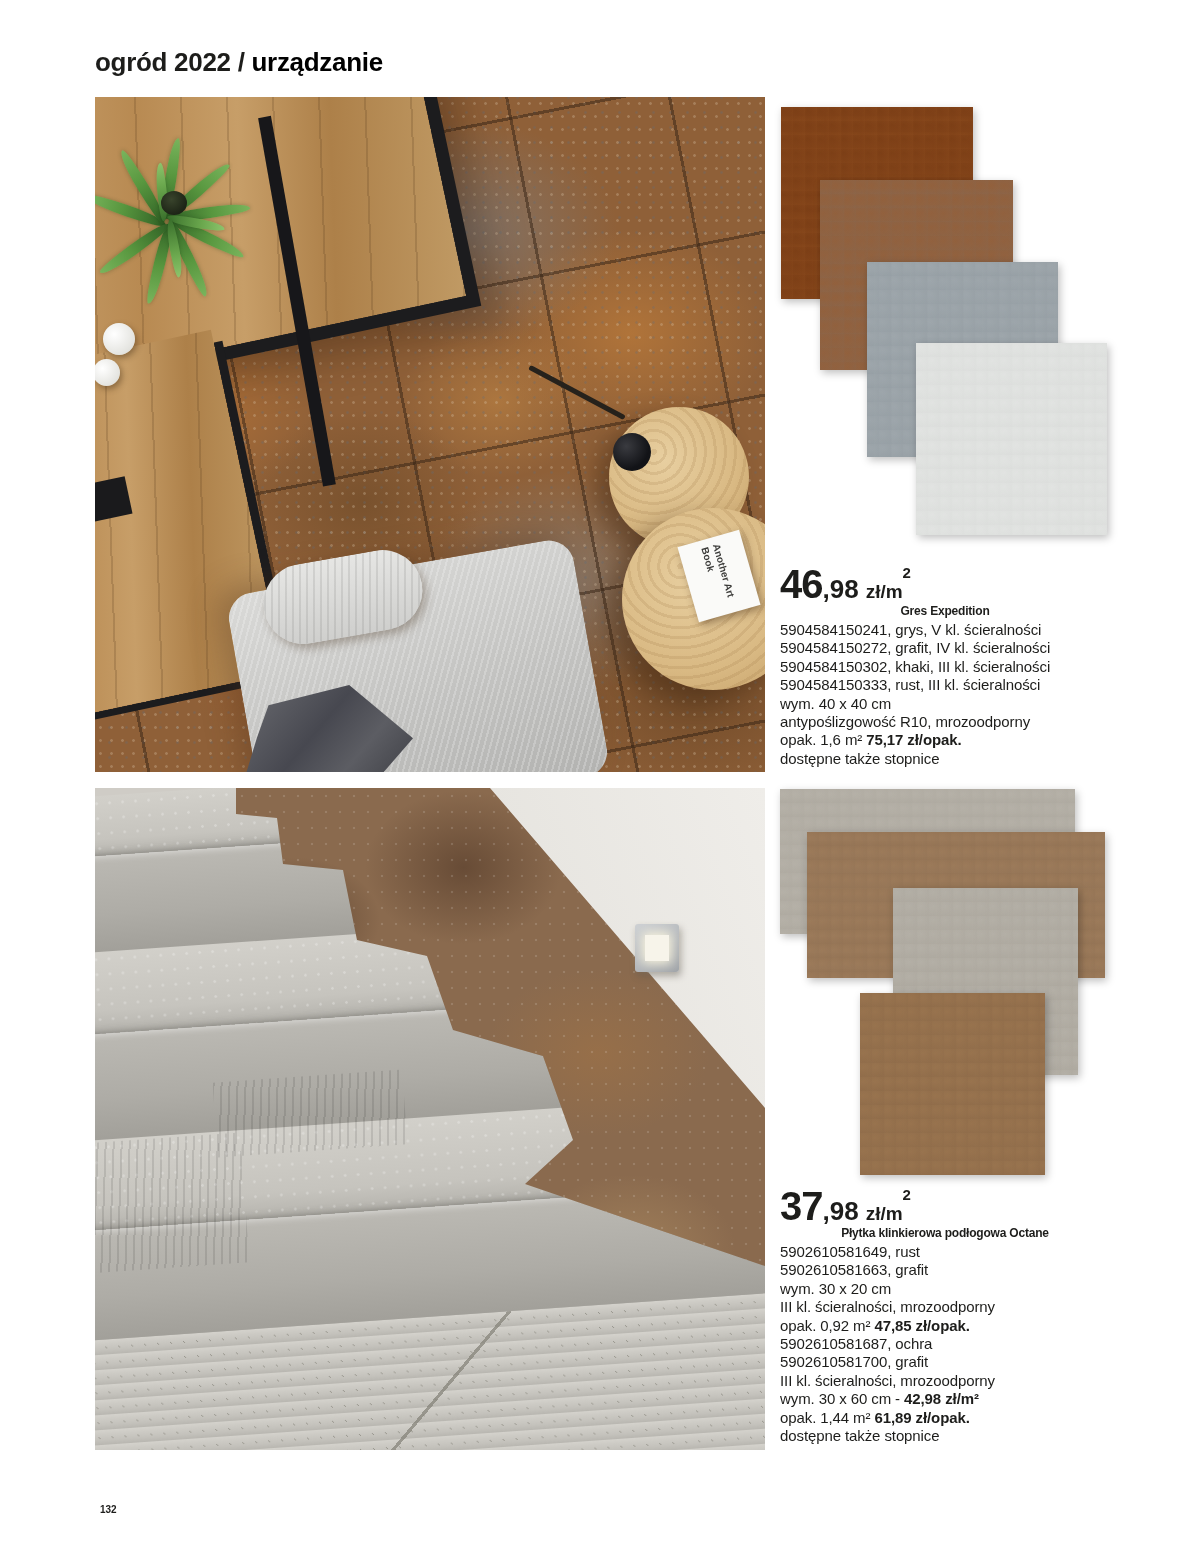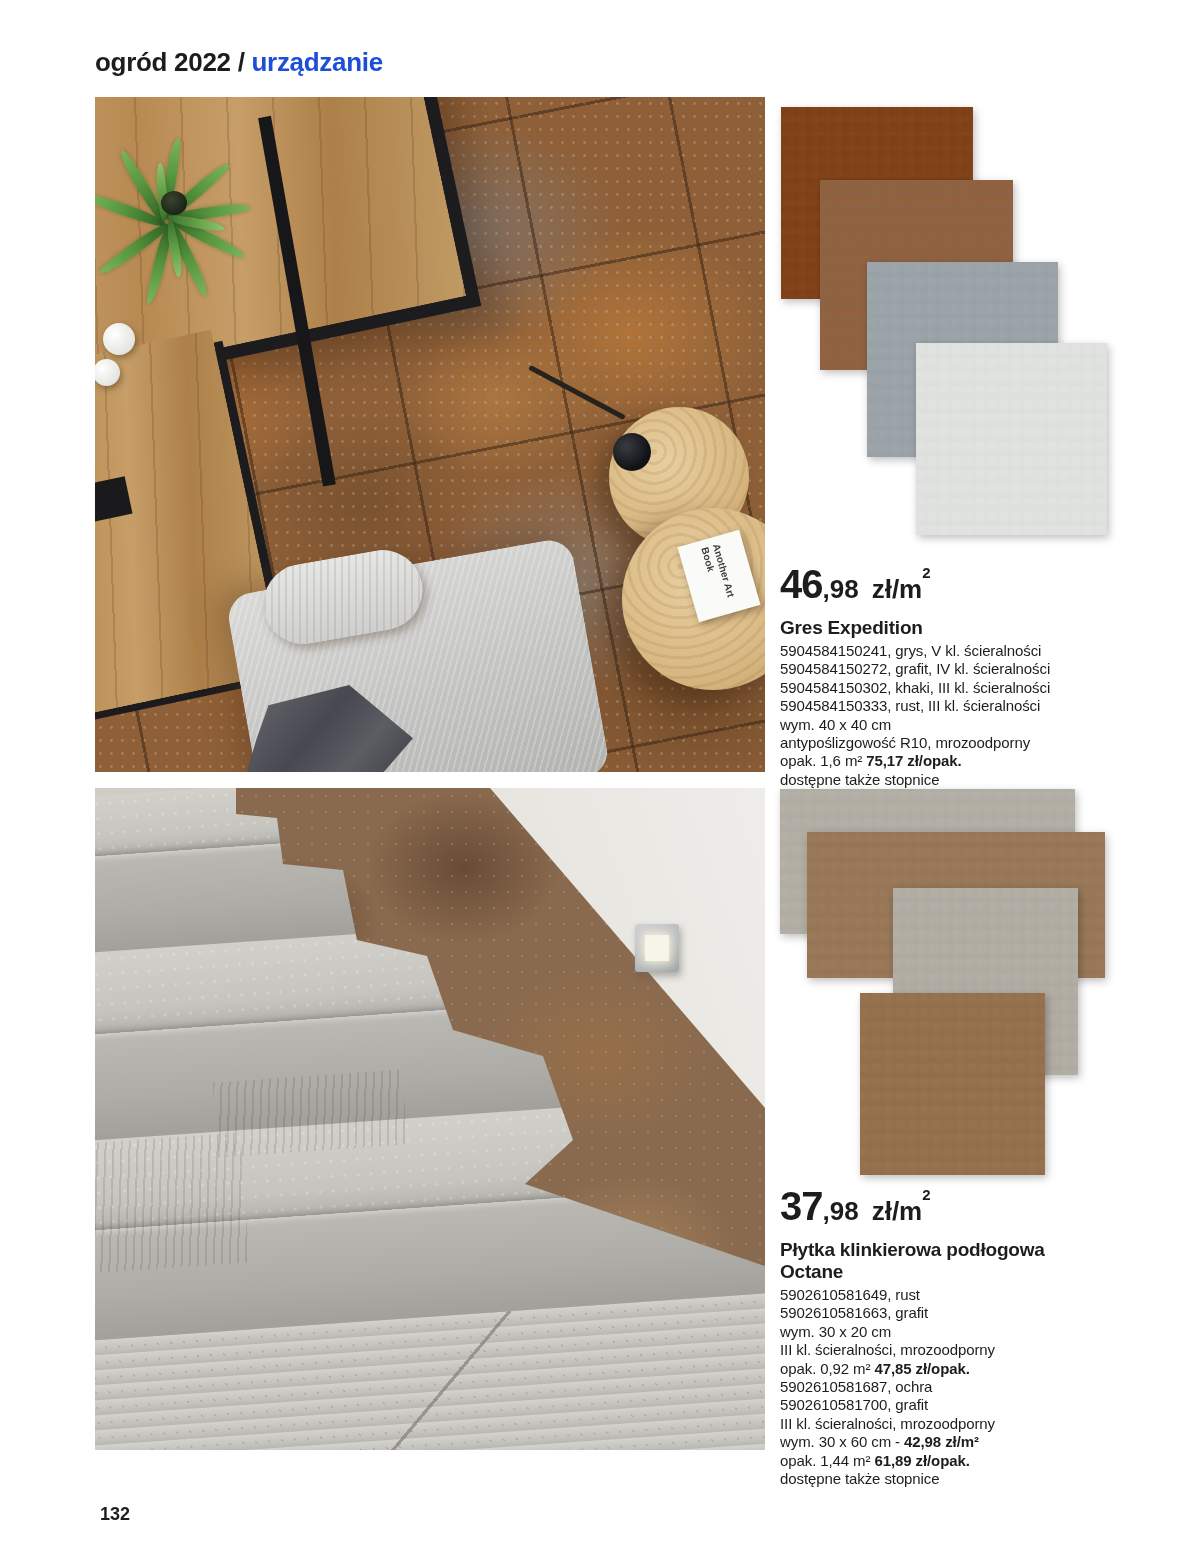--- a/index.html
+++ b/index.html
@@ -1,21 +1,21 @@
 <!DOCTYPE html>
 <html><head>
 <meta charset="utf-8">
 <style>
   html,body{margin:0;padding:0;background:#ffffff;}
   .page{position:relative;width:1200px;height:1566px;background:#fff;
         font-family:"Liberation Sans",sans-serif;color:#1d1d1b;overflow:hidden;}
 
   
   .header{position:absolute;left:95px;top:47px;margin:0;font-size:26px;font-weight:bold;letter-spacing:-0.3px;}
-  .header .green{color:#1d4ed8;}
+  .header .green{color:#000000;}
 
   
   .photo{position:absolute;overflow:hidden;}
 
   
   #photo1{left:95px;top:97px;width:670px;height:675px;background:#8f6038;}
   .p1-mottle{position:absolute;inset:0;background-image:
     radial-gradient(180px 140px at 15% 45%, rgba(186,118,56,.75), transparent 70%),
     radial-gradient(220px 160px at 55% 20%, rgba(122,134,146,.55), transparent 70%),
     radial-gradient(200px 150px at 80% 35%, rgba(190,124,58,.70), transparent 70%),
@@ -131,23 +131,23 @@
     radial-gradient(80px 60px at 50% 78%, rgba(150,118,84,.6), transparent 70%),
     radial-gradient(60px 50px at 85% 20%, rgba(135,120,104,.6), transparent 70%);}
 
   
   .product{position:absolute;width:330px;}
   #product1{left:780px;top:564px;}
   #product2{left:780px;top:1186px;}
   .price{font-weight:bold;line-height:1;white-space:nowrap;}
   .p-int{font-size:40px;letter-spacing:-1px;}
   .p-dec{font-size:26px;}
-  .p-unit{font-size:26px;margin-left:13px;}
+  .p-unit{font-size:19px;margin-left:7px;}
   .p-sup{font-size:15px;vertical-align:top;position:relative;top:1px;font-weight:bold;}
-  .pname{font-weight:bold;font-size:19px;margin-top:13px;letter-spacing:-0.2px;}
+  .pname{font-weight:bold;font-size:12px;margin-top:0;letter-spacing:-0.2px;text-align:center;}
   .details{margin-top:3px;}
   .dline{font-size:15px;line-height:18.4px;letter-spacing:-0.1px;}
   .dline b{font-weight:bold;}
 
   
   #photo2{left:95px;top:788px;width:670px;height:662px;background:#cfccc6;}
   .band{position:absolute;left:-30px;width:730px;transform:rotate(-4deg);}
   .tread{background-image:
      radial-gradient(circle, rgba(255,255,255,.25) 1px, transparent 1.6px),
      linear-gradient(180deg,#d2d0ca,#c6c4be 70%,#b4b2ac);
@@ -191,21 +191,21 @@
      background-size:14px 16px,auto,auto,auto,auto,auto;
      clip-path:polygon(141px 0, 395px 0, 670px 320px, 670px 478px, 430px 396px,
        478px 352px, 448px 268px, 358px 242px, 332px 168px, 262px 152px,
        248px 82px, 188px 76px, 182px 30px, 141px 26px);}
   .p2-light{position:absolute;left:540px;top:136px;width:44px;height:48px;z-index:5;
      background:linear-gradient(145deg,#cdd0d4,#9fa3a8);border-radius:3px;
      box-shadow:2px 4px 7px rgba(90,86,78,.45);display:flex;align-items:center;justify-content:center;}
   .p2-light-inner{width:24px;height:26px;background:#f7f4ea;box-shadow:0 0 12px 3px rgba(255,250,225,.9);}
 
   
-  .page-number{position:absolute;left:100px;top:1504px;font-size:18px;font-weight:bold;}
+  .page-number{position:absolute;left:100px;top:1504px;font-size:10px;font-weight:bold;}
 </style>
 </head>
 <body>
 
 <div class="page">
 
   <h1 class="header"><span>ogród 2022 /</span> <span class="green">urządzanie</span></h1>
 
   <div class="photo" id="photo1">
     <div class="p1-mottle"></div>

